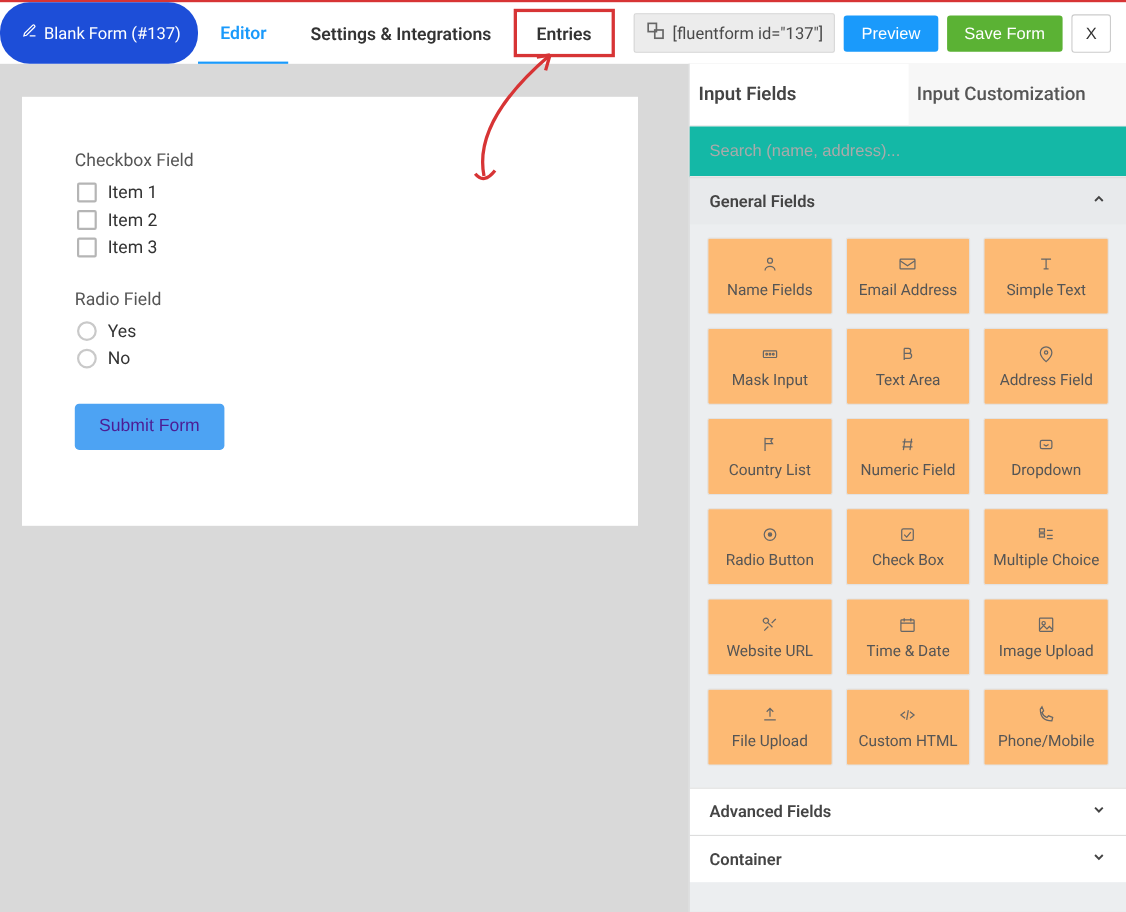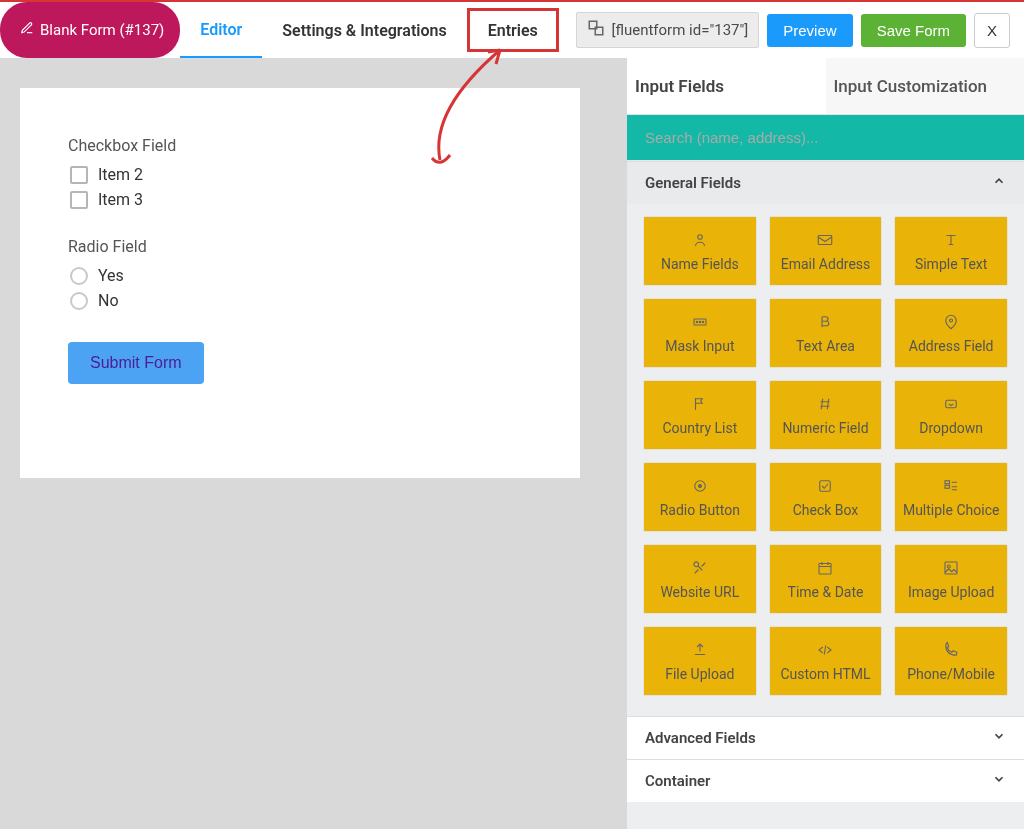--- a/index.html
+++ b/index.html
@@ -13,21 +13,21 @@
     font-size: 14px;
   }
   .topbar {
     display: flex;
     align-items: stretch;
     background: #fff;
     height: 58px;
     border-top: 2px solid #d73435;
   }
   .form-title {
-    background: #be185d;
+    background: #1d4ed8;
     color: #fff;
     display: flex;
     align-items: center;
     gap: 6px;
     padding: 0 16px 0 20px;
     font-size: 15px;
     min-width: 176px;
     border-radius: 27px;
   }
   .pencil-icon svg { width:14px; height:14px; }
@@ -197,21 +197,21 @@
   }
   .grid-holder {
     padding: 12px 16px 20px 16px;
   }
   .field-grid {
     display:grid;
     grid-template-columns: repeat(3, 1fr);
     gap:12px;
   }
   .field-card {
-    background:#eab308;
+    background:#fdba74;
     border:1px solid #e2e2e2;
     border-radius:2px;
     height:70px;
     display:flex;
     flex-direction:column;
     align-items:center;
     justify-content:center;
     gap:6px;
     font-size:14px;
     color:#555;
@@ -274,20 +274,24 @@
 </div>
 
 <div class="main">
   <div class="left-panel">
     <div class="form-canvas">
 
       <div class="field-block">
         <div class="field-label">Checkbox Field</div>
         <div class="opt-row">
           <span class="checkbox"></span>
+          <span>Item 1</span>
+        </div>
+        <div class="opt-row">
+          <span class="checkbox"></span>
           <span>Item 2</span>
         </div>
         <div class="opt-row">
           <span class="checkbox"></span>
           <span>Item 3</span>
         </div>
       </div>
 
       <div class="field-block">
         <div class="field-label">Radio Field</div>

